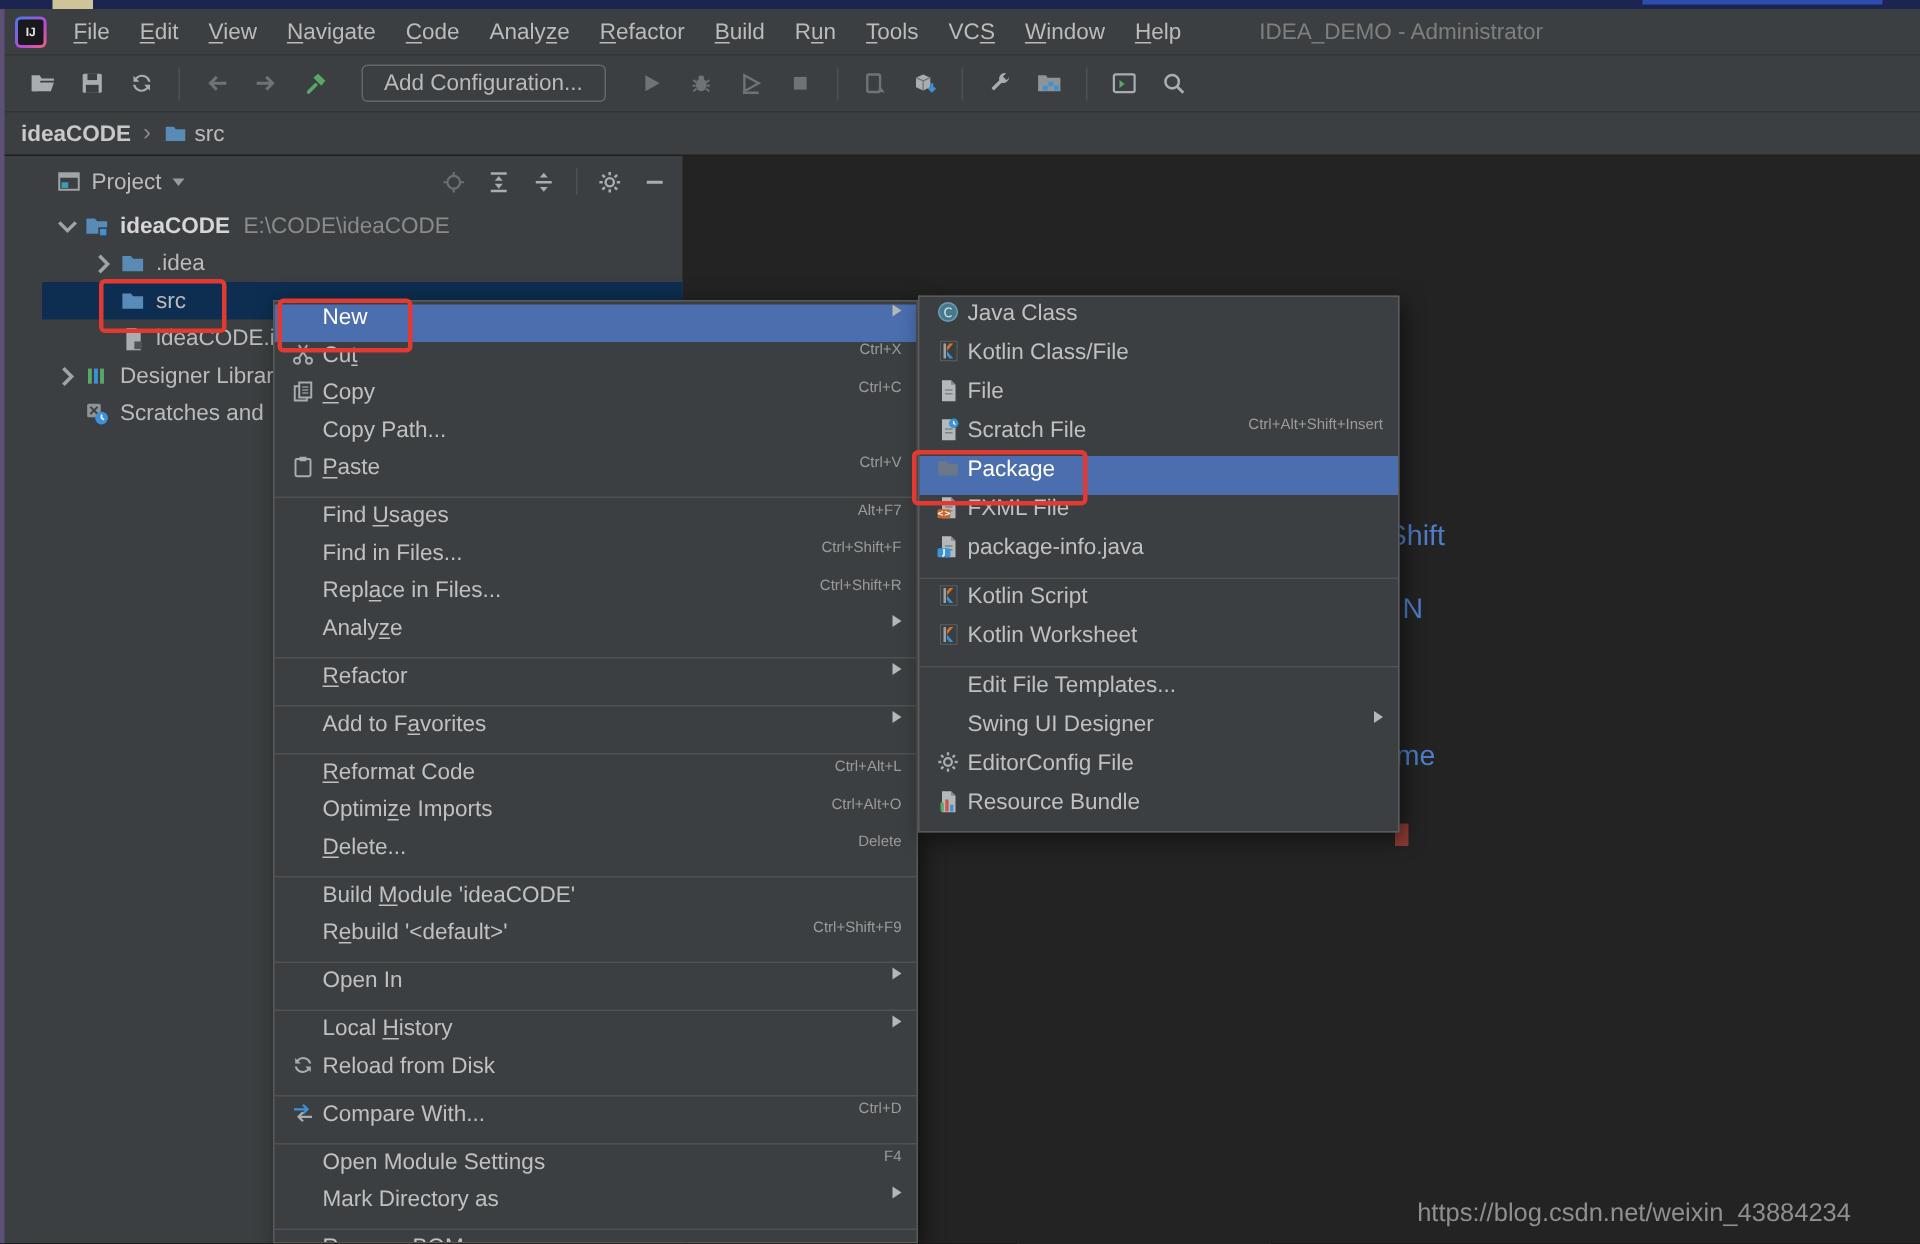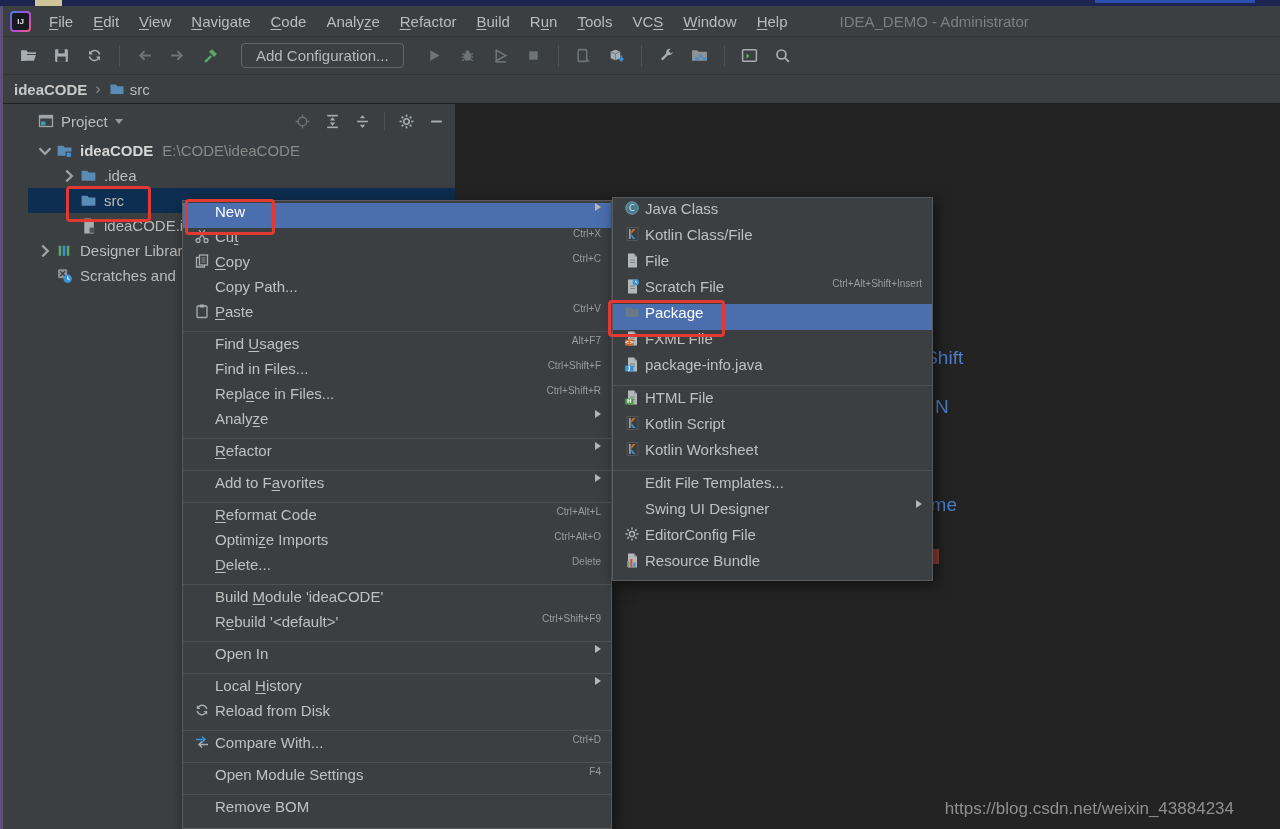--- a/index.html
+++ b/index.html
@@ -561,20 +561,26 @@
         <span class="msp"></span>
         <span class="msc">Ctrl+D</span>
       </div>
       <div class="msep"></div>
       <div class="mrow">
         <span class="icslot"></span>
         <span class="lbl">Open Module Settings</span>
         <span class="msp"></span>
         <span class="msc">F4</span>
       </div>
+      <div class="mrow">
+        <span class="icslot"></span>
+        <span class="lbl">Mark Directory as</span>
+        <span class="msp"></span>
+        <span class="marr"></span>
+      </div>
       <div class="msep"></div>
       <div class="mrow">
         <span class="icslot"></span>
         <span class="lbl">Remove BOM</span>
         <span class="msp"></span>
       </div>
     </div>
   <div class="popup sub" id="sub-menu">
       <div class="mrow">
         <span class="icslot">
@@ -657,34 +663,20 @@
             <line x1="6" y1="8" x2="11" y2="8" stroke="#7d8386"></line>
             <line x1="6" y1="10.5" x2="11" y2="10.5" stroke="#7d8386"></line>
             <rect x="1" y="9.5" width="8.6" height="6" rx="1" fill="#3b92d8"></rect>
             <text x="5.3" y="14.3" font-size="5.5" font-family="DejaVu Sans" font-weight="bold" fill="#fff" text-anchor="middle">J</text>
           </svg>
         </span>
         <span class="lbl">package-info.java</span>
         <span class="msp"></span>
       </div>
       <div class="msep"></div>
-      <div class="mrow">
-        <span class="icslot">
-          <svg viewBox="0 0 16 16" xmlns="http://www.w3.org/2000/svg">
-            <path d="M4 1.5h6l3 3v11H4z" fill="#b3b9bb"></path>
-            <path d="M10 1.5v3h3z" fill="#82888b"></path>
-            <line x1="6" y1="8" x2="11" y2="8" stroke="#7d8386"></line>
-            <line x1="6" y1="10.5" x2="11" y2="10.5" stroke="#7d8386"></line>
-            <rect x="1" y="9.5" width="8.6" height="6" rx="1" fill="#4a9c45"></rect>
-            <text x="5.3" y="14.3" font-size="5.5" font-family="DejaVu Sans" font-weight="bold" fill="#fff" text-anchor="middle">H</text>
-          </svg>
-        </span>
-        <span class="lbl">HTML File</span>
-        <span class="msp"></span>
-      </div>
       <div class="mrow">
         <span class="icslot">
           <svg viewBox="0 0 16 16" xmlns="http://www.w3.org/2000/svg">
             <rect x="3" y="1.5" width="11" height="13" fill="#3a3e40" stroke="#5a5e60" stroke-width=".7"></rect>
             <rect x="5" y="3" width="1.7" height="10" fill="#9aa0a3"></rect>
             <path d="M7.3 8l4.2-5H9L7.3 5.2z" fill="#d4722c"></path>
             <path d="M7.3 8l4.2 5H9L7.3 10.8z" fill="#3b92d8"></path>
           </svg>
         </span>
         <span class="lbl">Kotlin Script</span>

